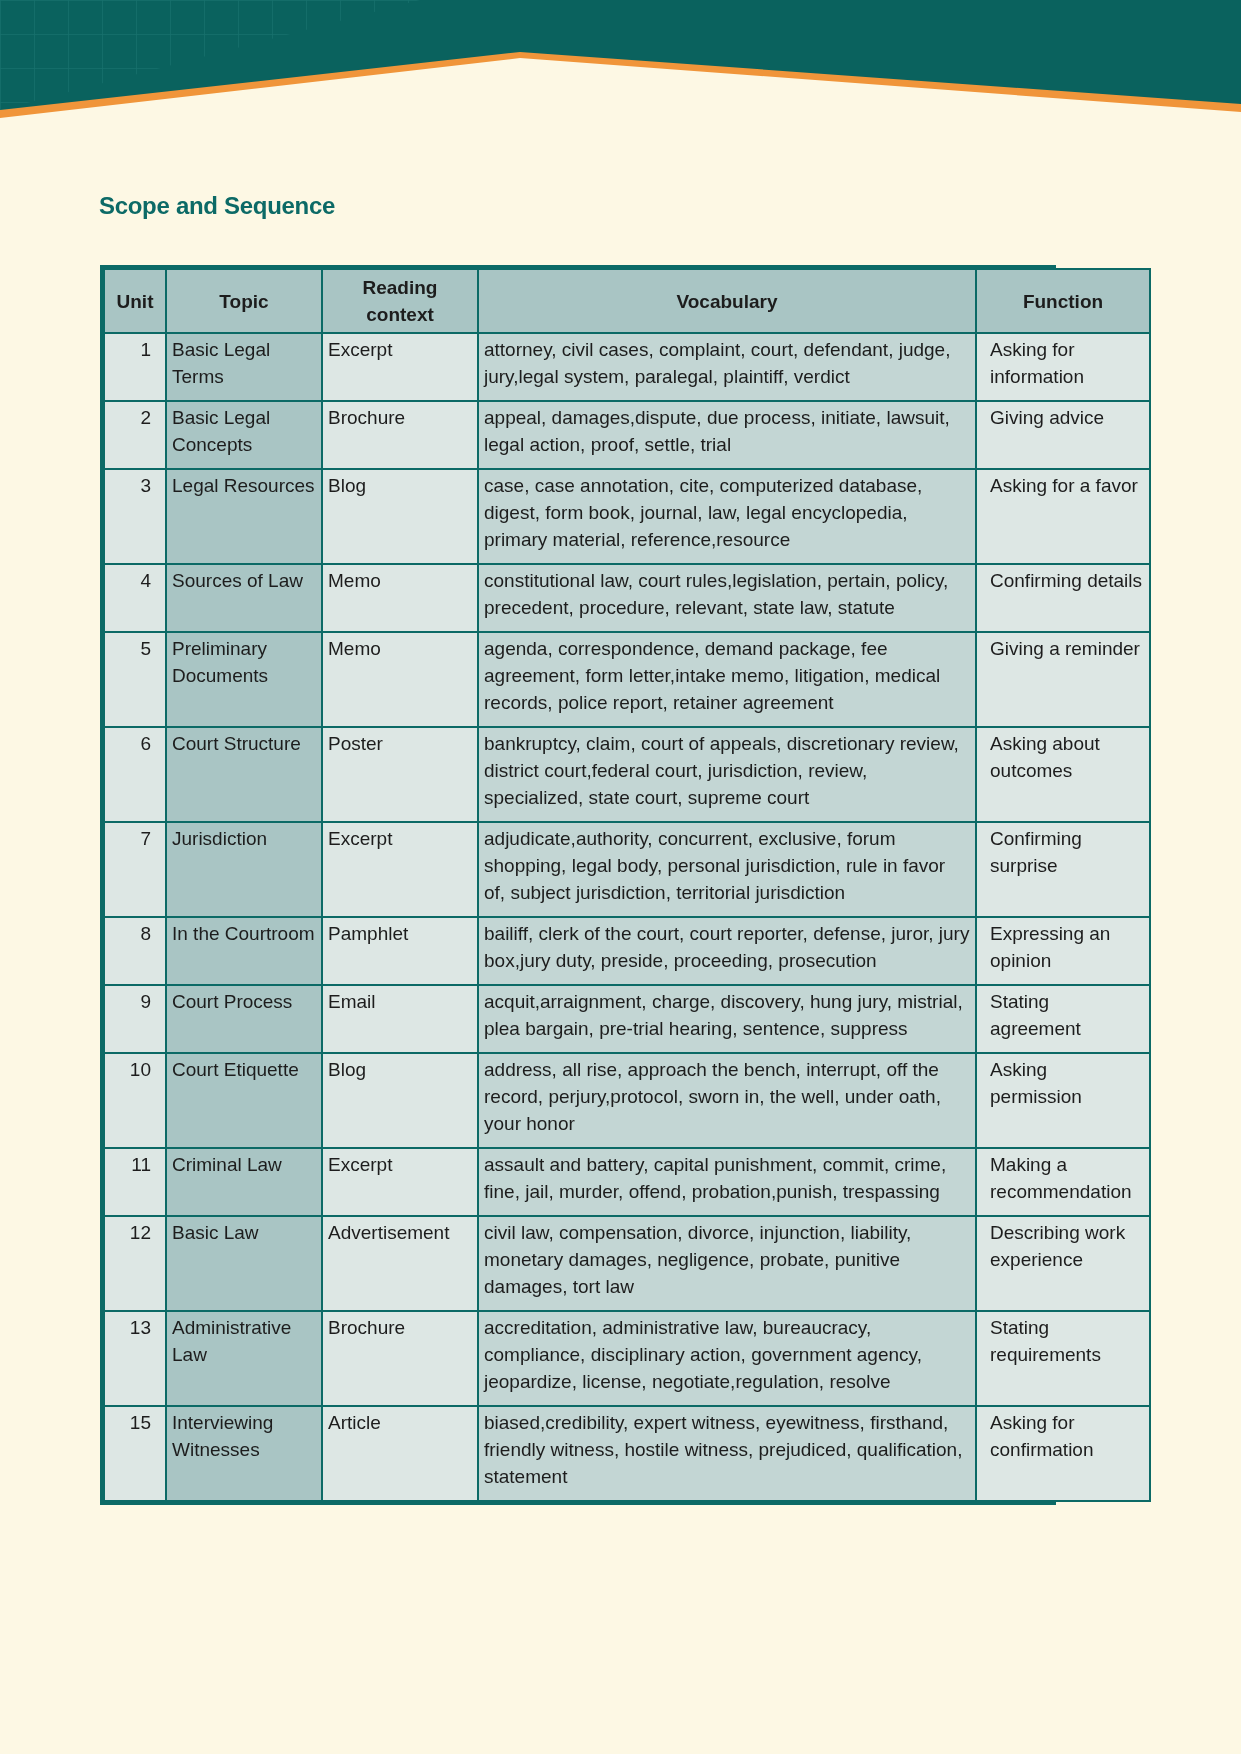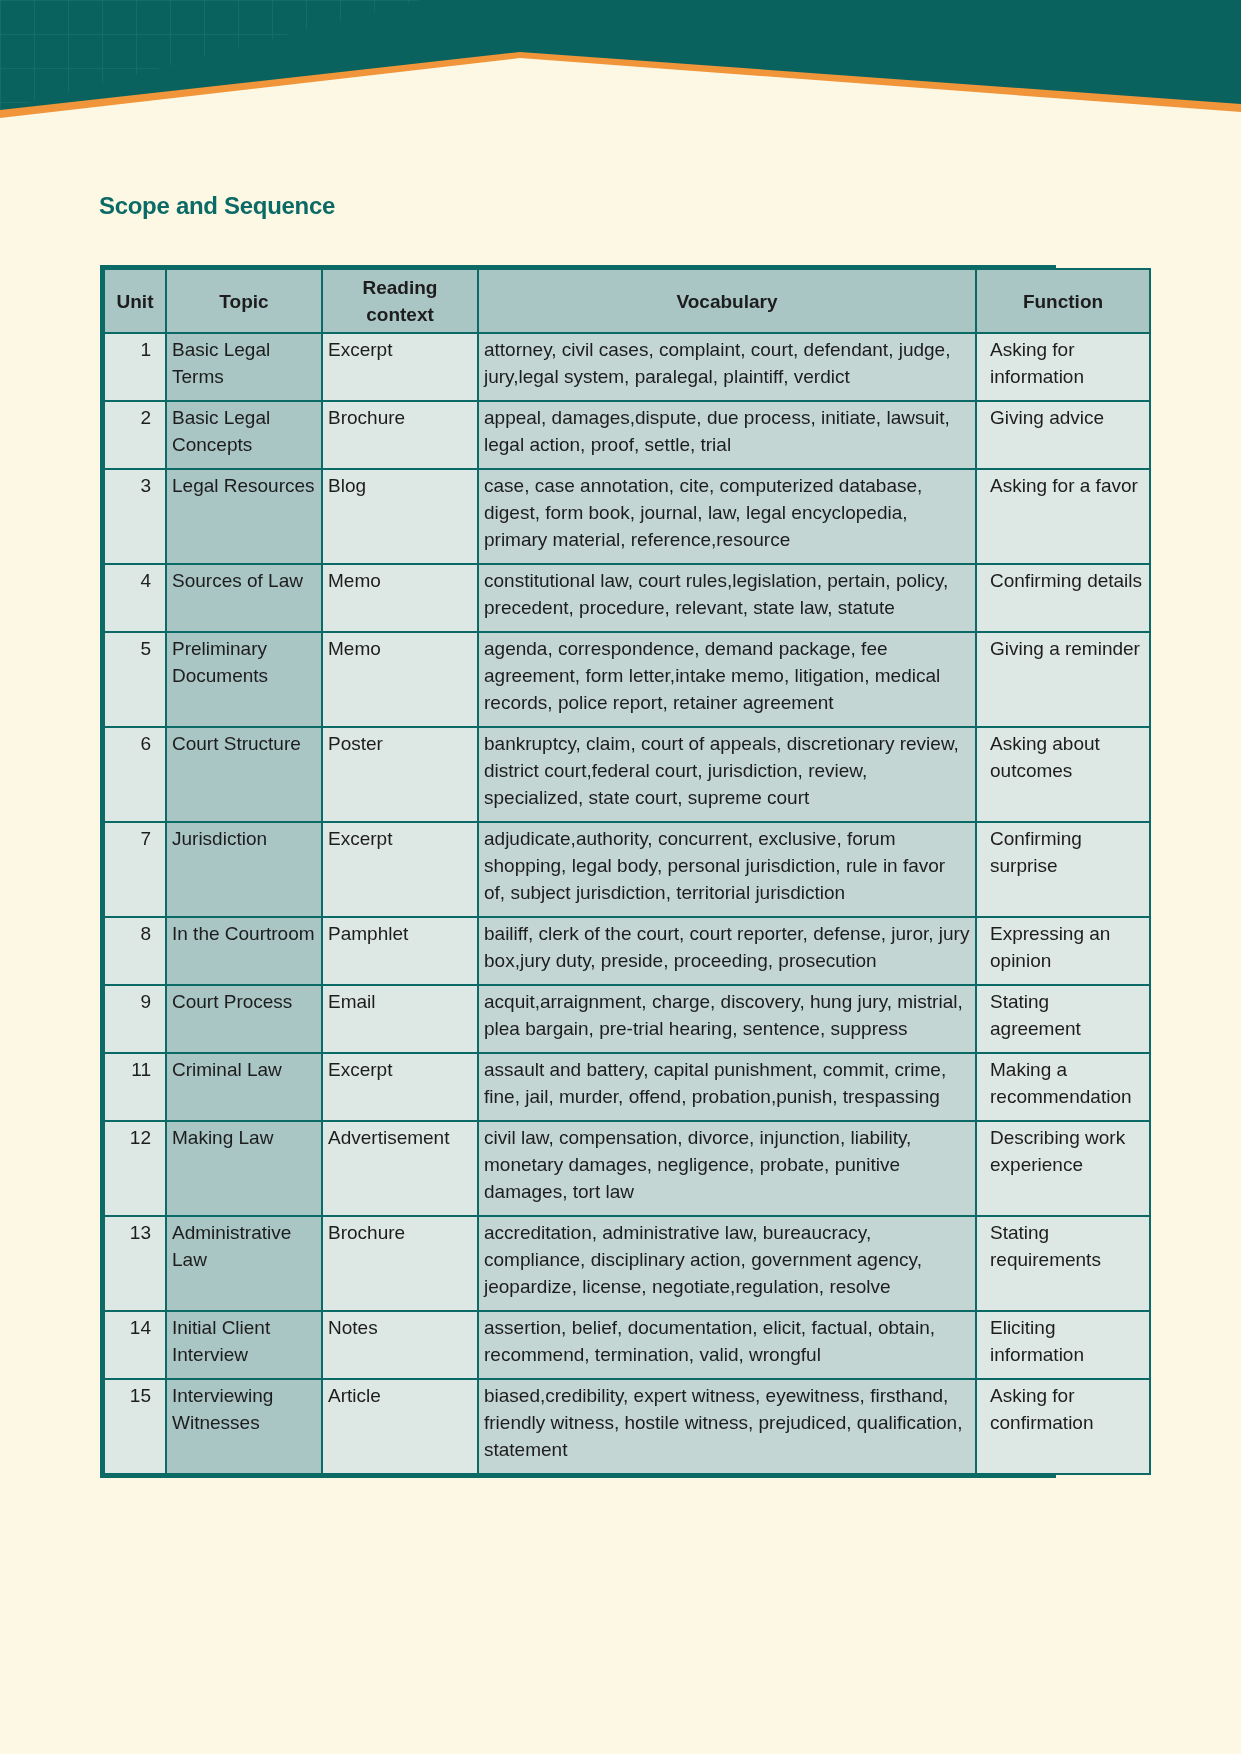--- a/index.html
+++ b/index.html
@@ -126,46 +126,46 @@
           <td class="func">Expressing an opinion</td>
         </tr>
         <tr>
           <td class="unit">9</td>
           <td class="topic">Court Process</td>
           <td class="reading">Email</td>
           <td class="vocab">acquit,arraignment, charge, discovery, hung jury, mistrial, plea bargain, pre-trial hearing, sentence, suppress</td>
           <td class="func">Stating agreement</td>
         </tr>
         <tr>
+          <td class="unit">10</td>
+          <td class="topic">Court Etiquette</td>
+          <td class="reading">Blog</td>
+          <td class="vocab">address, all rise, approach the bench, interrupt, off the record, perjury,protocol, sworn in, the well, under oath, your honor</td>
+          <td class="func">Asking permission</td>
+        </tr>
+        <tr>
           <td class="unit">11</td>
           <td class="topic">Criminal Law</td>
           <td class="reading">Excerpt</td>
           <td class="vocab">assault and battery, capital punishment, commit, crime, fine, jail, murder, offend, probation,punish, trespassing</td>
           <td class="func">Making a recommendation</td>
         </tr>
         <tr>
           <td class="unit">12</td>
-          <td class="topic">Making Law</td>
+          <td class="topic">Basic Law</td>
           <td class="reading">Advertisement</td>
           <td class="vocab">civil law, compensation, divorce, injunction, liability, monetary damages, negligence, probate, punitive damages, tort law</td>
           <td class="func">Describing work experience</td>
         </tr>
         <tr>
           <td class="unit">13</td>
           <td class="topic">Administrative Law</td>
           <td class="reading">Brochure</td>
           <td class="vocab">accreditation, administrative law, bureaucracy, compliance, disciplinary action, government agency, jeopardize, license, negotiate,regulation, resolve</td>
           <td class="func">Stating requirements</td>
-        </tr>
-        <tr>
-          <td class="unit">14</td>
-          <td class="topic">Initial Client Interview</td>
-          <td class="reading">Notes</td>
-          <td class="vocab">assertion, belief, documentation, elicit, factual, obtain, recommend, termination, valid, wrongful</td>
-          <td class="func">Eliciting information</td>
         </tr>
         <tr>
           <td class="unit">15</td>
           <td class="topic">Interviewing Witnesses</td>
           <td class="reading">Article</td>
           <td class="vocab">biased,credibility, expert witness, eyewitness, firsthand, friendly witness, hostile witness, prejudiced, qualification, statement</td>
           <td class="func">Asking for confirmation</td>
         </tr>
       </tbody>
   </table>

